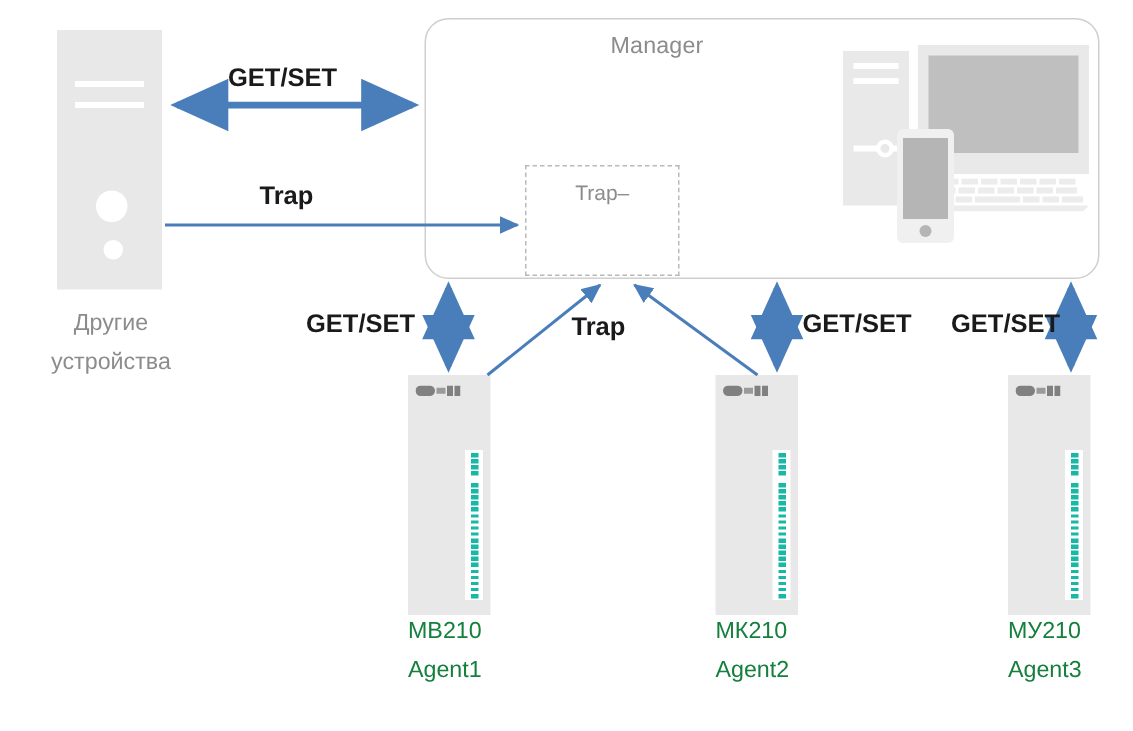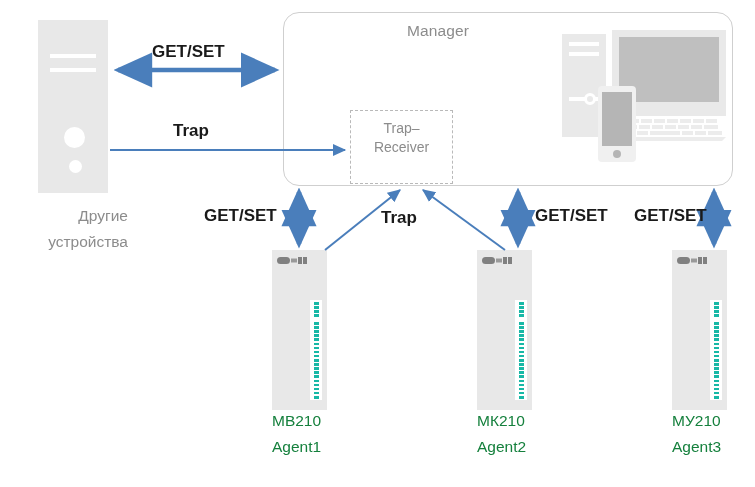--- a/index.html
+++ b/index.html
@@ -71,23 +71,23 @@
     border-radius: 50%;
     background: #ffffff;
   }
   #tower-btn-small {
     left: 31px; top: 140px;
     width: 13px; height: 13px;
     border-radius: 50%;
     background: #ffffff;
   }
   #other-devices-label {
-    left: 0; top: 203px;
+    left: 10px; top: 203px;
     width: 128px;
-    text-align: right;
+    text-align: center;
     font-size: 15.5px;
     line-height: 26px;
     color: #8c8c8c;
   }
 
   
   #workstation { left: 562px; top: 30px; width: 170px; height: 135px; }
   #ws-pc-tower {
     left: 0px; top: 4px;
     width: 44px; height: 103px;
@@ -247,21 +247,20 @@
     </div>
 
     <div class="abs" id="ws-phone-body"></div>
     <div class="abs" id="ws-phone-screen"></div>
     <div class="abs" id="ws-phone-home"></div>
   </div>
 
   <div class="abs" id="trap-receiver-box"></div>
   <div class="abs" id="trap-receiver-label">
     <div>Trap–</div>
-    <div>Receiver</div>
   </div>
 
   <div class="abs" id="other-devices-tower">
     <div class="abs tower-slot" id="tower-slot-1"></div>
     <div class="abs tower-slot" id="tower-slot-2"></div>
     <div class="abs" id="tower-btn-big"></div>
     <div class="abs" id="tower-btn-small"></div>
   </div>
   <div class="abs" id="other-devices-label">
     <div>Другие</div>

